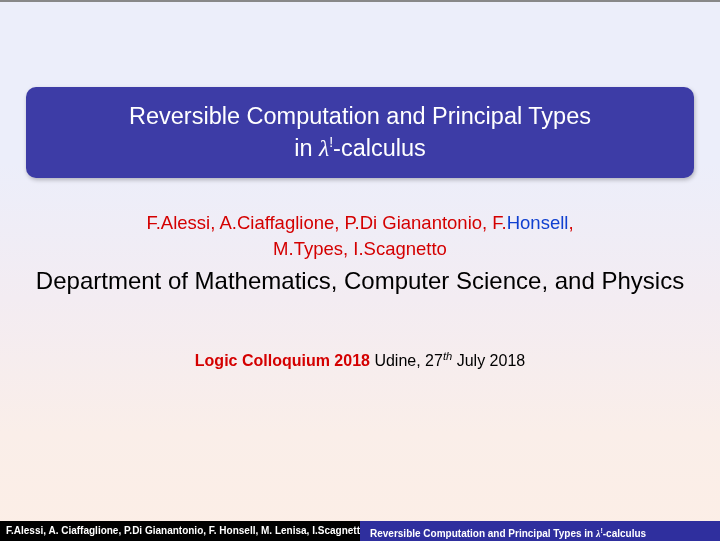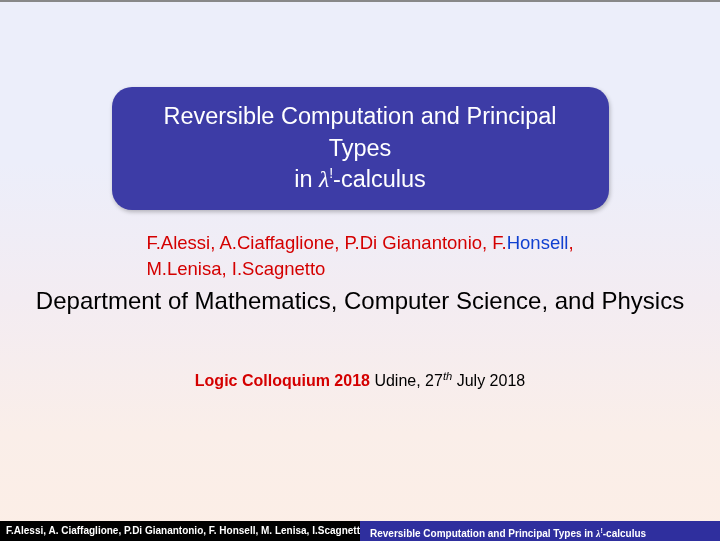--- a/index.html
+++ b/index.html
@@ -16,34 +16,34 @@
   .content {
     flex: 1;
     padding-top: 85px;
     display: flex;
     flex-direction: column;
     align-items: center;
   }
   .title-box {
     background: #3d3ca6;
     color: #fff;
-    border-radius: 20px;
-    width: 497px;
+    border-radius: 10px;
+    width: 668px;
     padding: 14px 18px;
     text-align: center;
     font-size: 23.5px;
     font-weight: 400;
     line-height: 1.35;
     box-shadow: 1px 2px 4px rgba(0,0,0,0.25);
   }
   .title-box .lambda { font-style: italic; font-family: Georgia, 'Times New Roman', serif; }
   .title-box sup { font-size: 0.6em; vertical-align: super; font-style: normal; }
   .authors {
-    margin-top: 20px;
-    text-align: left;
+    margin-top: 32px;
+    text-align: center;
     font-size: 18.5px;
     line-height: 1.4;
   }
   .red { color: #d40000; }
   .blue { color: #1040d0; }
   .dept {
     color: #000;
     font-size: 24px;
     text-align: center;
     line-height: 1.4;
@@ -91,21 +91,21 @@
 <div class="slide">
   <div class="content">
 
     <div class="title-box">
       <span>Reversible Computation and Principal Types</span><br>
       <span>in </span><span class="lambda">λ</span><sup>!</sup><span>-calculus</span>
     </div>
 
     <div class="authors">
       <span class="red">F.Alessi, A.Ciaffaglione, P.Di Gianantonio, </span><span class="red">F.</span><span class="blue">Honsell</span><span class="red">,</span><br>
-      <span class="red">M.Lenisa, I.Scagnetto</span>
+      <span class="red">M.Types, I.Scagnetto</span>
     </div>
 
     <div class="dept">
       <span>Department of Mathematics, Computer Science, and Physics</span><br>
     </div>
 
     <div class="colloq">
       <span class="lc">Logic Colloquium 2018</span><span> Udine, 27</span><sup>th</sup><span> July 2018</span>
     </div>
 

